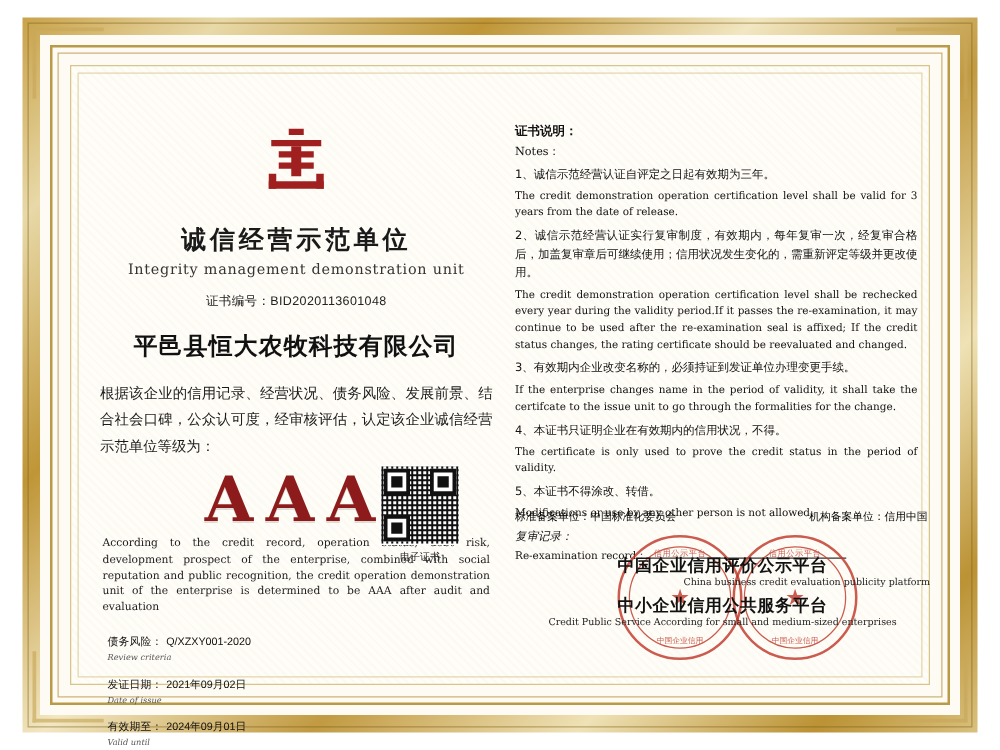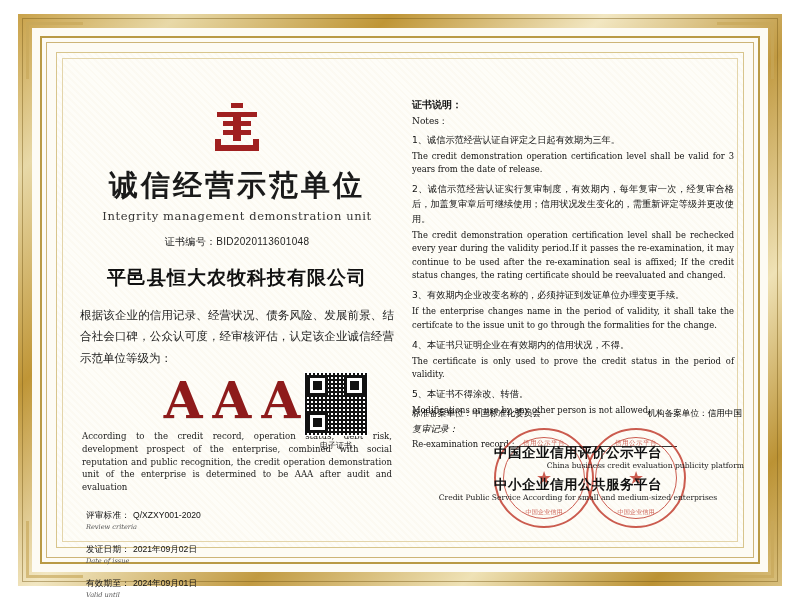--- a/index.html
+++ b/index.html
@@ -96,22 +96,22 @@
   .logo-wrap {
     margin-top: 30px;
     height: 62px;
     display: flex; align-items: center; justify-content: center;
   }
   .logo-mark {
     width: 60px; height: 60px;
     position: relative;
   }
   .main-title-cn {
-    margin-top: 6px;
-    font-size: 29px;
+    margin-top: 18px;
+    font-size: 20px;
     letter-spacing: 3px;
     font-weight: bold;
     color: #1a1a1a;
     font-family: Liberation Serif, serif;
   }
   .main-title-en {
     margin-top: 3px;
     font-size: 11.5px;
     letter-spacing: 0.6px;
     color: #333333;
@@ -392,21 +392,21 @@
 
     <div class="body-cn">根据该企业的信用记录、经营状况、债务风险、发展前景、结合社会口碑，公众认可度，经审核评估，认定该企业诚信经营示范单位等级为：</div>
 
     <div class="aaa">AAA</div>
 
     <div class="body-en">According to the credit record, operation status, debt risk, development prospect of the enterprise, combined with social reputation and public recognition, the credit operation demonstration unit of the enterprise is determined to be AAA after audit and evaluation</div>
 
     <div class="meta-block">
 
       <div class="meta-row">
-        <span class="meta-cn">评审标准：</span><span class="meta-val">Q/XZXY001-2020</span>
+        <span class="meta-cn">债务风险：</span><span class="meta-val">Q/XZXY001-2020</span>
         <span class="meta-en">Review criteria</span>
       </div>
 
       <div class="meta-row">
         <span class="meta-cn">发证日期：</span><span class="meta-val">2021年09月02日</span>
         <span class="meta-en">Date of issue</span>
       </div>
 
       <div class="meta-row">
         <span class="meta-cn">有效期至：</span><span class="meta-val">2024年09月01日</span>

